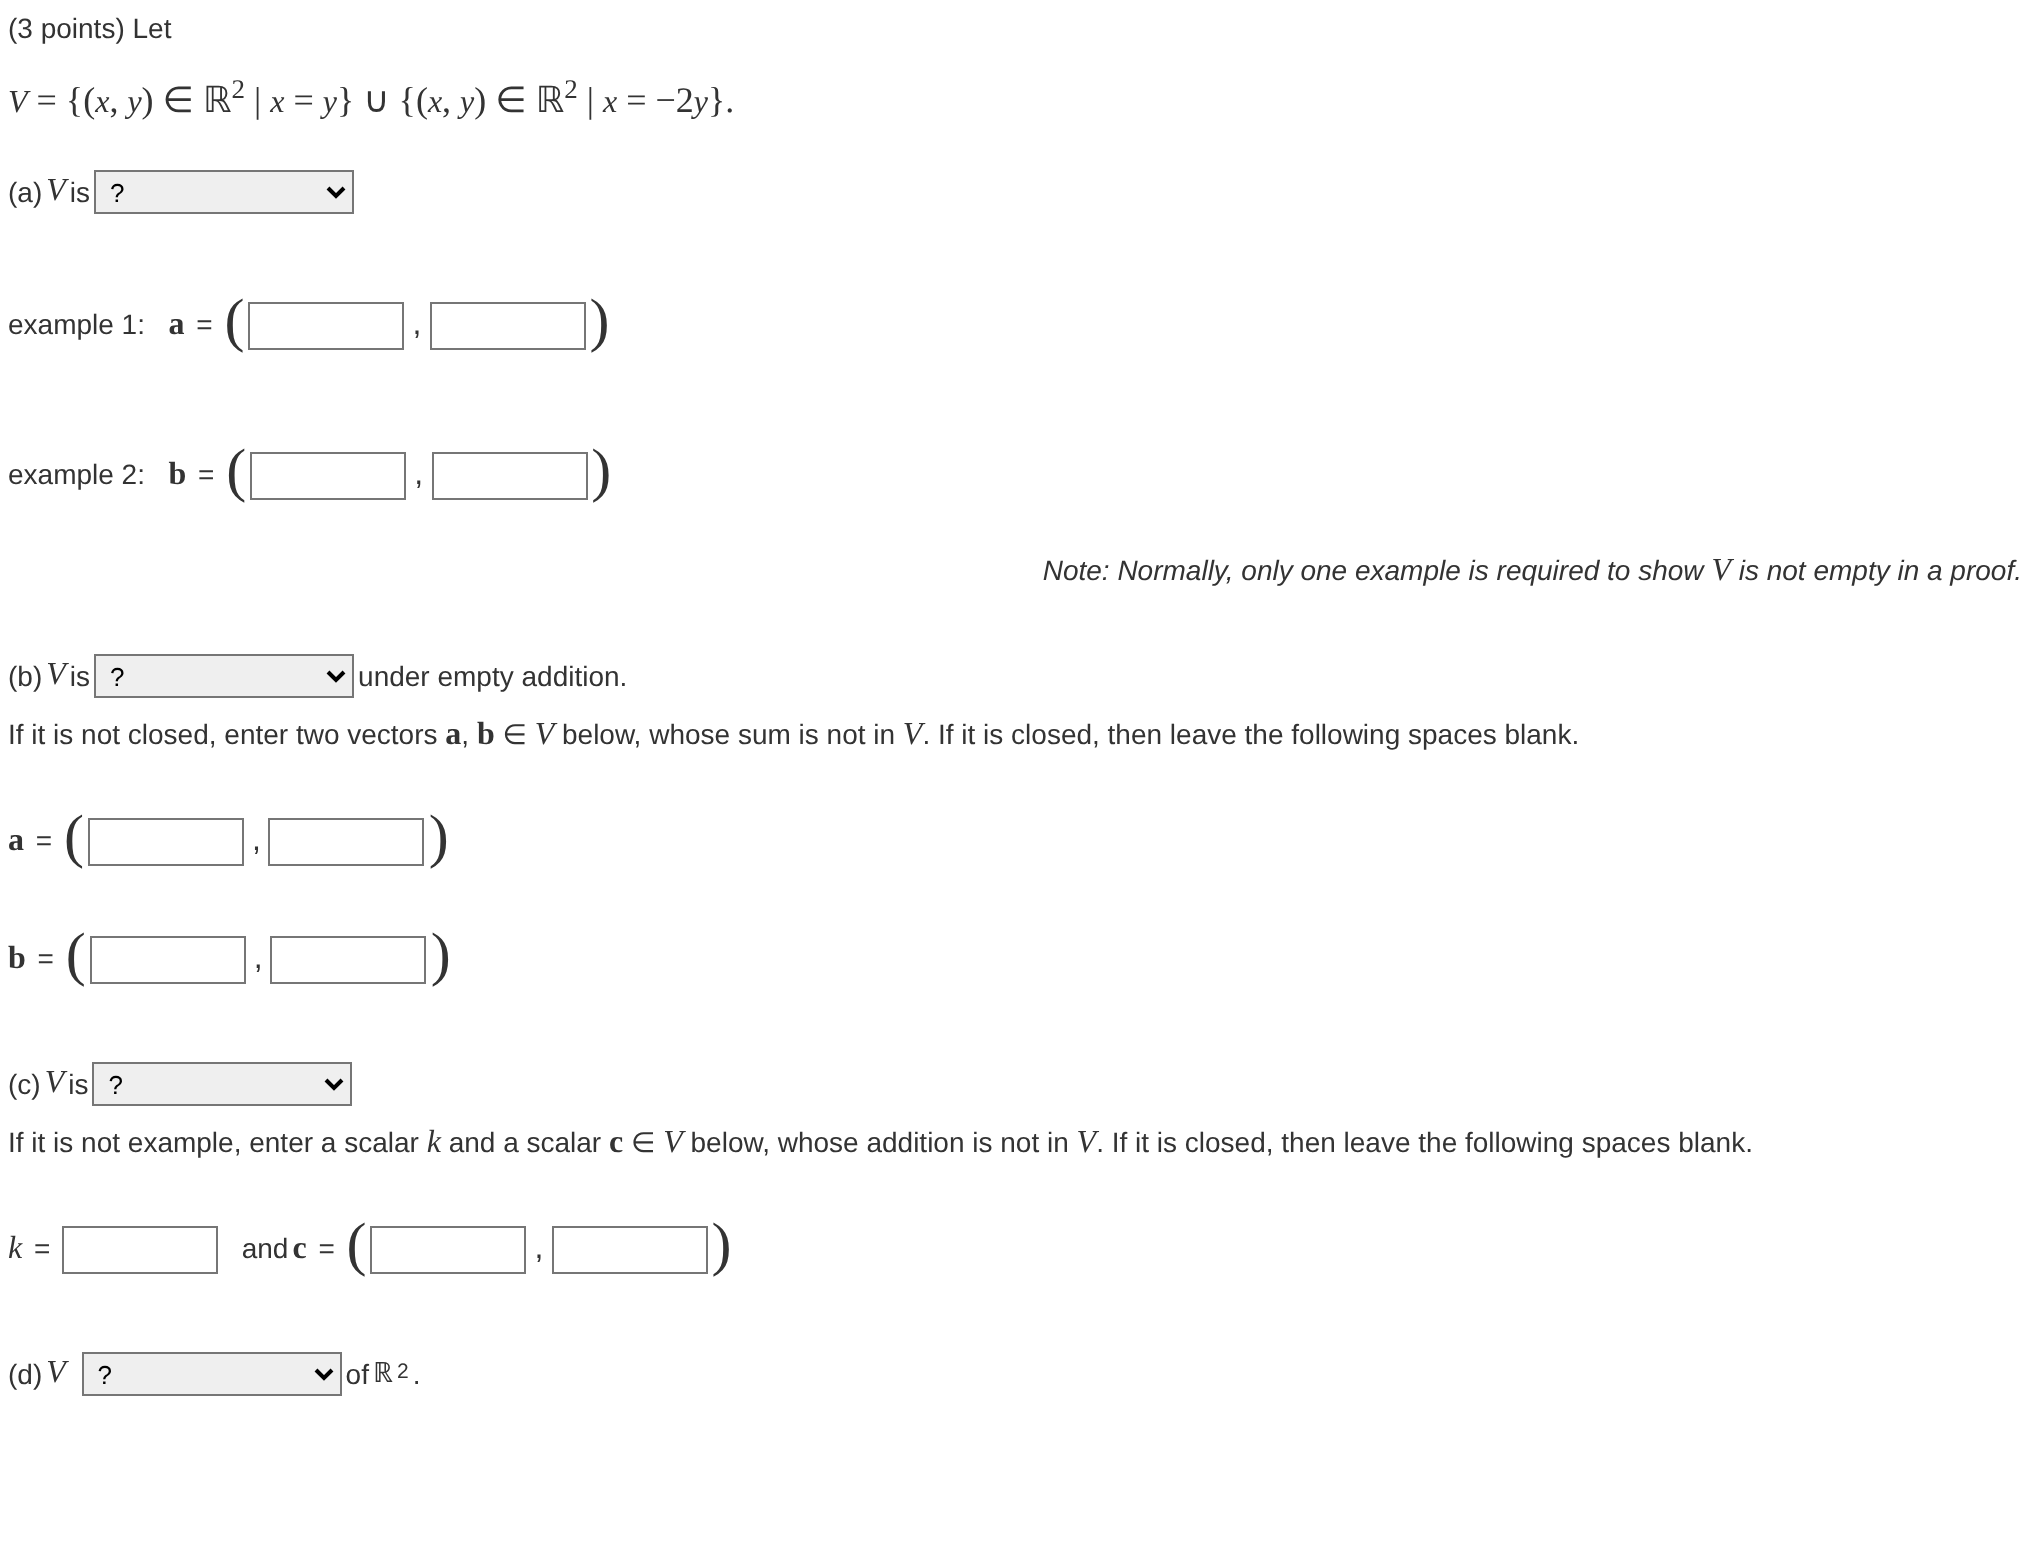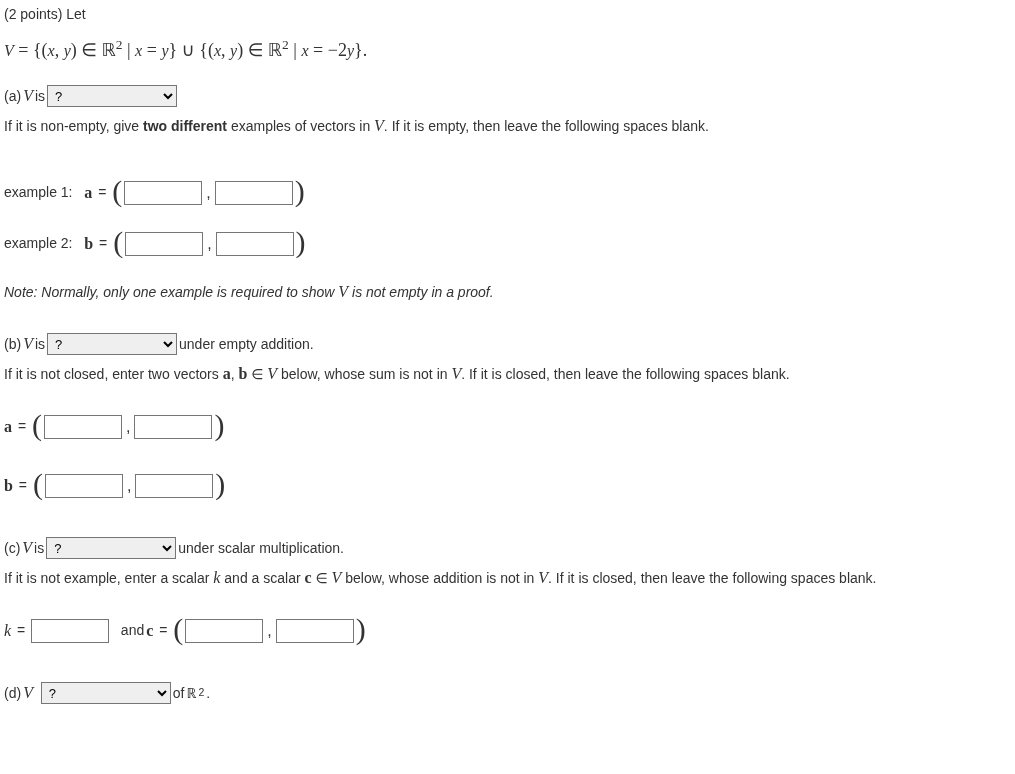--- a/index.html
+++ b/index.html
@@ -67,58 +67,56 @@
       margin-top: 28px;
     }
     sup {
       font-size: 0.75em;
     }
     .bold {
       font-weight: bold;
     }
     .italic {
       font-style: italic;
+      text-align: right;
     }
     .comma-sep {
       font-size: 16px;
       margin: 0 2px;
     }
   </style>
 </head>
 <body>
 
 <div class="content">
-  <div>(2 points) Let</div>
+  <div>(3 points) Let</div>
 
   <div class="math-block">
     <span class="math-var">V</span> = {(<span class="math-var">x</span>, <span class="math-var">y</span>) ∈ <span class="bb">ℝ</span><sup>2</sup> | <span class="math-var">x</span> = <span class="math-var">y</span>} ∪ {(<span class="math-var">x</span>, <span class="math-var">y</span>) ∈ <span class="bb">ℝ</span><sup>2</sup> | <span class="math-var">x</span> = −2<span class="math-var">y</span>}.
   </div>
 
 
   <div class="row" style="margin-top:20px;">
     <span>(a) </span>
     <span class="math-var">V</span>
     <span> is </span>
     <select class="select"><option>?</option></select>
   </div>
-  <div>
-    <span>If it is non-empty, give </span><span class="bold">two different</span><span> examples of vectors in </span><span class="math-var">V</span><span>. If it is empty, then leave the following spaces blank.</span>
-  </div>
 
   <div class="row" style="margin-top:32px;">
     <span>example 1: </span>&nbsp;&nbsp;
     <span class="math-bold">a</span>&nbsp;=&nbsp;
     <span class="big-paren">(</span>
     <input type="text" class="input-text" style="">
     <span class="comma-sep">,</span>
     <input type="text" class="input-text" style="">
     <span class="big-paren">)</span>
   </div>
 
-  <div class="row" style="margin-top:6px;">
+  <div class="row" style="margin-top:30px;">
     <span>example 2: </span>&nbsp;&nbsp;
     <span class="math-bold">b</span>&nbsp;=&nbsp;
     <span class="big-paren">(</span>
     <input type="text" class="input-text" style="">
     <span class="comma-sep">,</span>
     <input type="text" class="input-text" style="">
     <span class="big-paren">)</span>
   </div>
 
   <div class="italic" style="margin-top:14px;">
@@ -152,21 +150,20 @@
     <span class="comma-sep">,</span>
     <input type="text" class="input-text" style="">
     <span class="big-paren">)</span>
   </div>
 
   <div class="row section-gap">
     <span>(c) </span>
     <span class="math-var">V</span>
     <span> is </span>
     <select class="select"><option>?</option></select>
-    <span> under scalar multiplication.</span>
   </div>
   <div>
     <span>If it is not example, enter a scalar </span><span class="math-var">k</span><span> and a scalar </span><span class="math-bold">c</span> ∈ <span class="math-var">V</span><span> below, whose addition is not in </span><span class="math-var">V</span><span>. If it is closed, then leave the following spaces blank.</span>
   </div>
 
   <div class="row" style="margin-top:18px;">
     <span class="math-var">k</span>&nbsp;=&nbsp;
     <input type="text" class="input-text" style="">
     &nbsp;&nbsp;<span> and </span>
     <span class="math-bold">c</span>&nbsp;=&nbsp;

